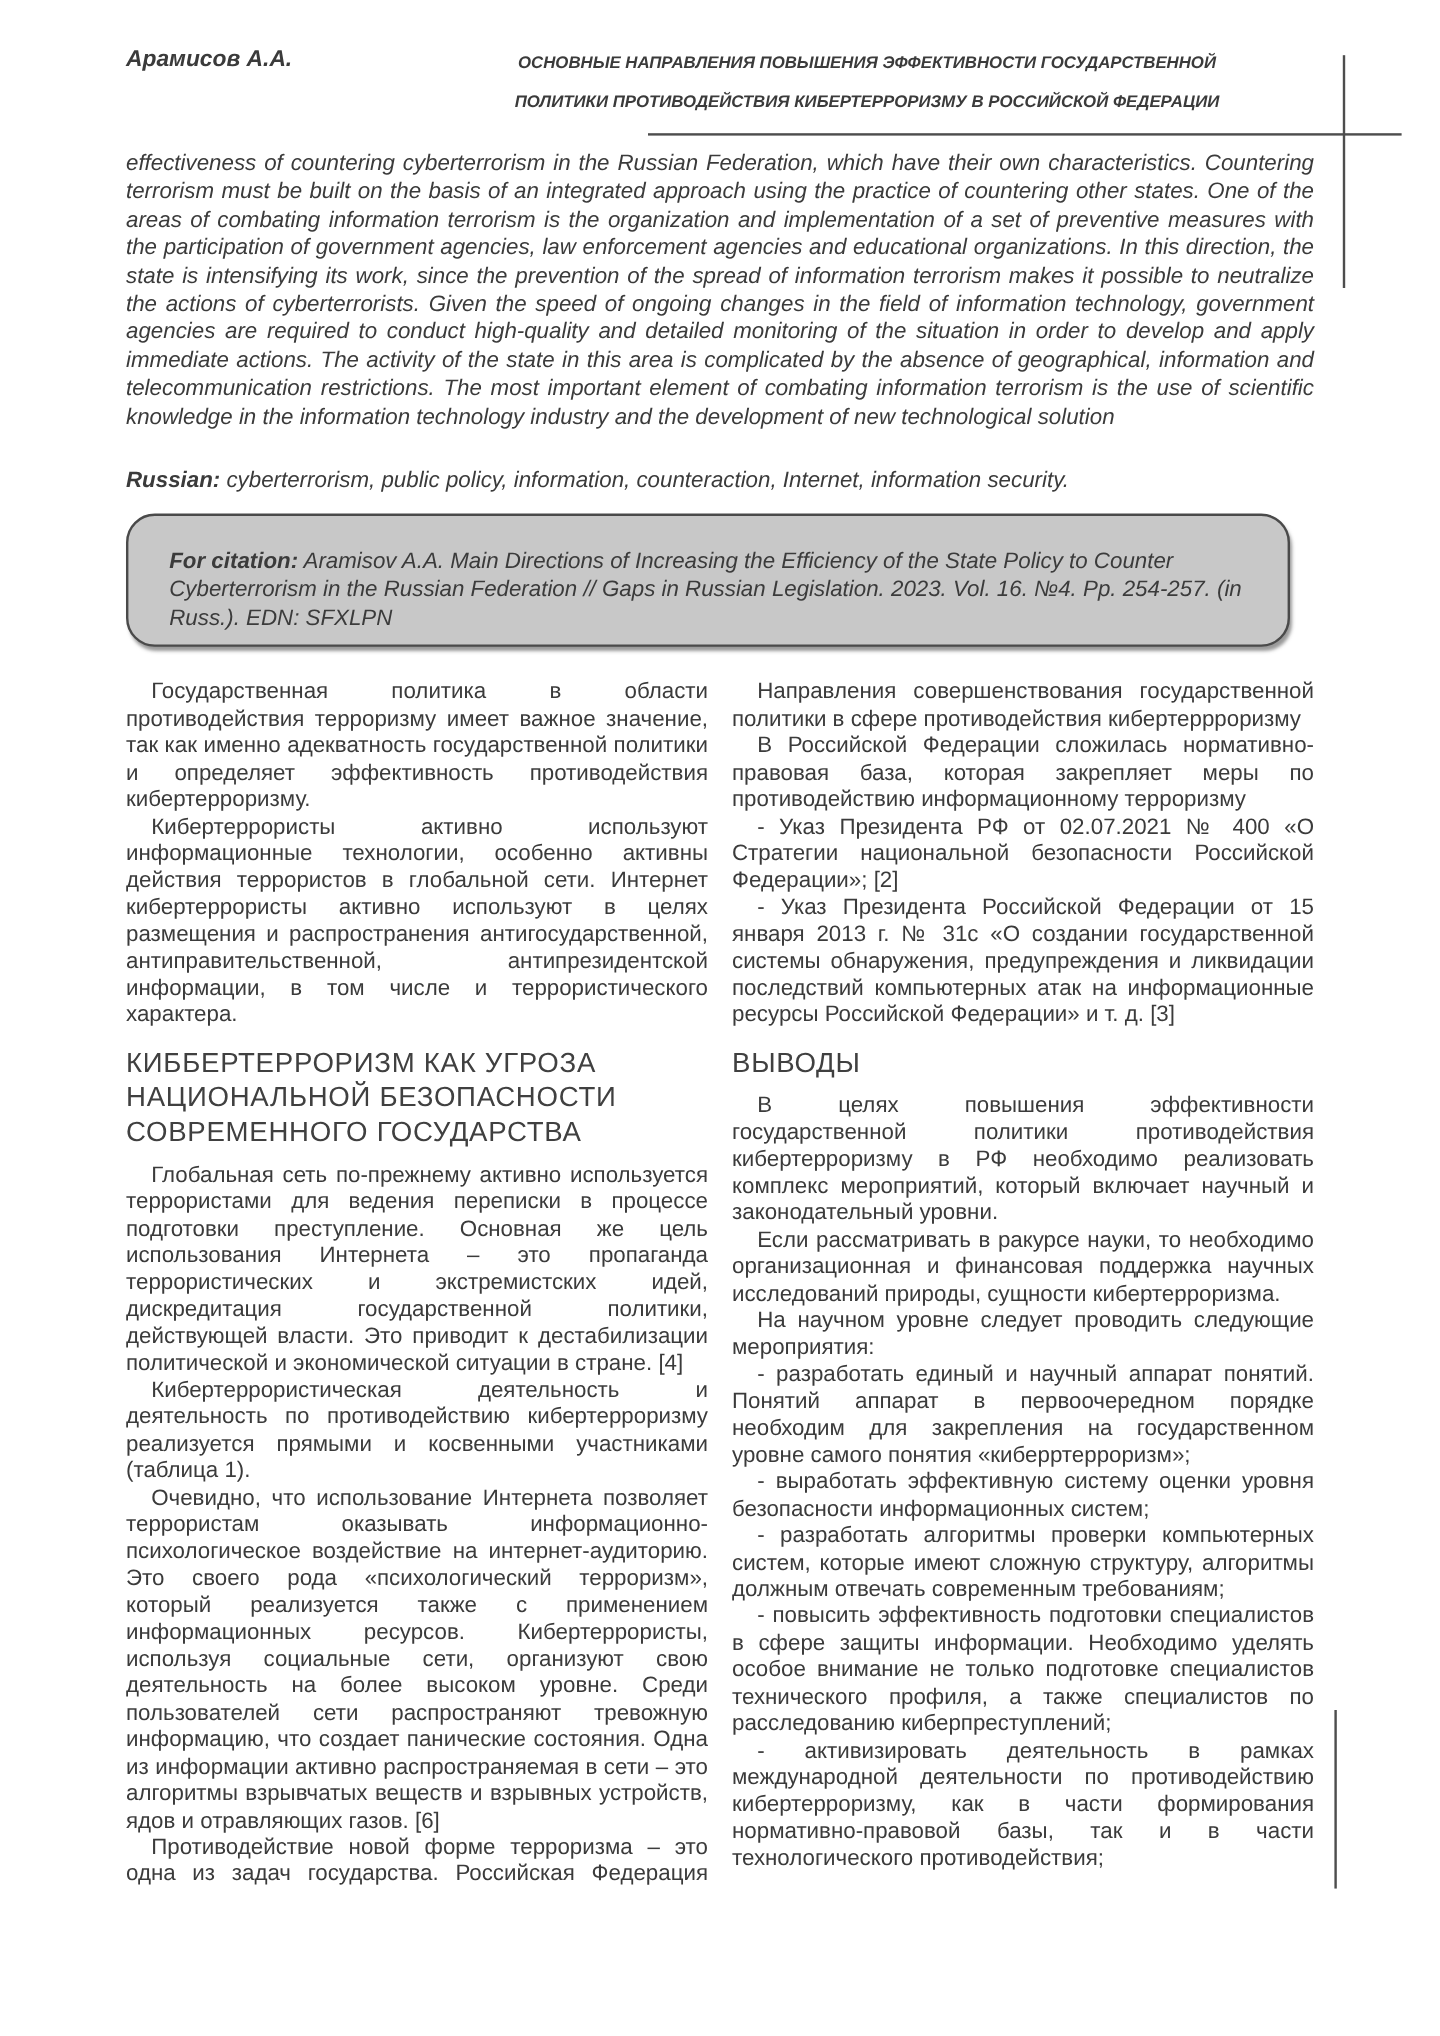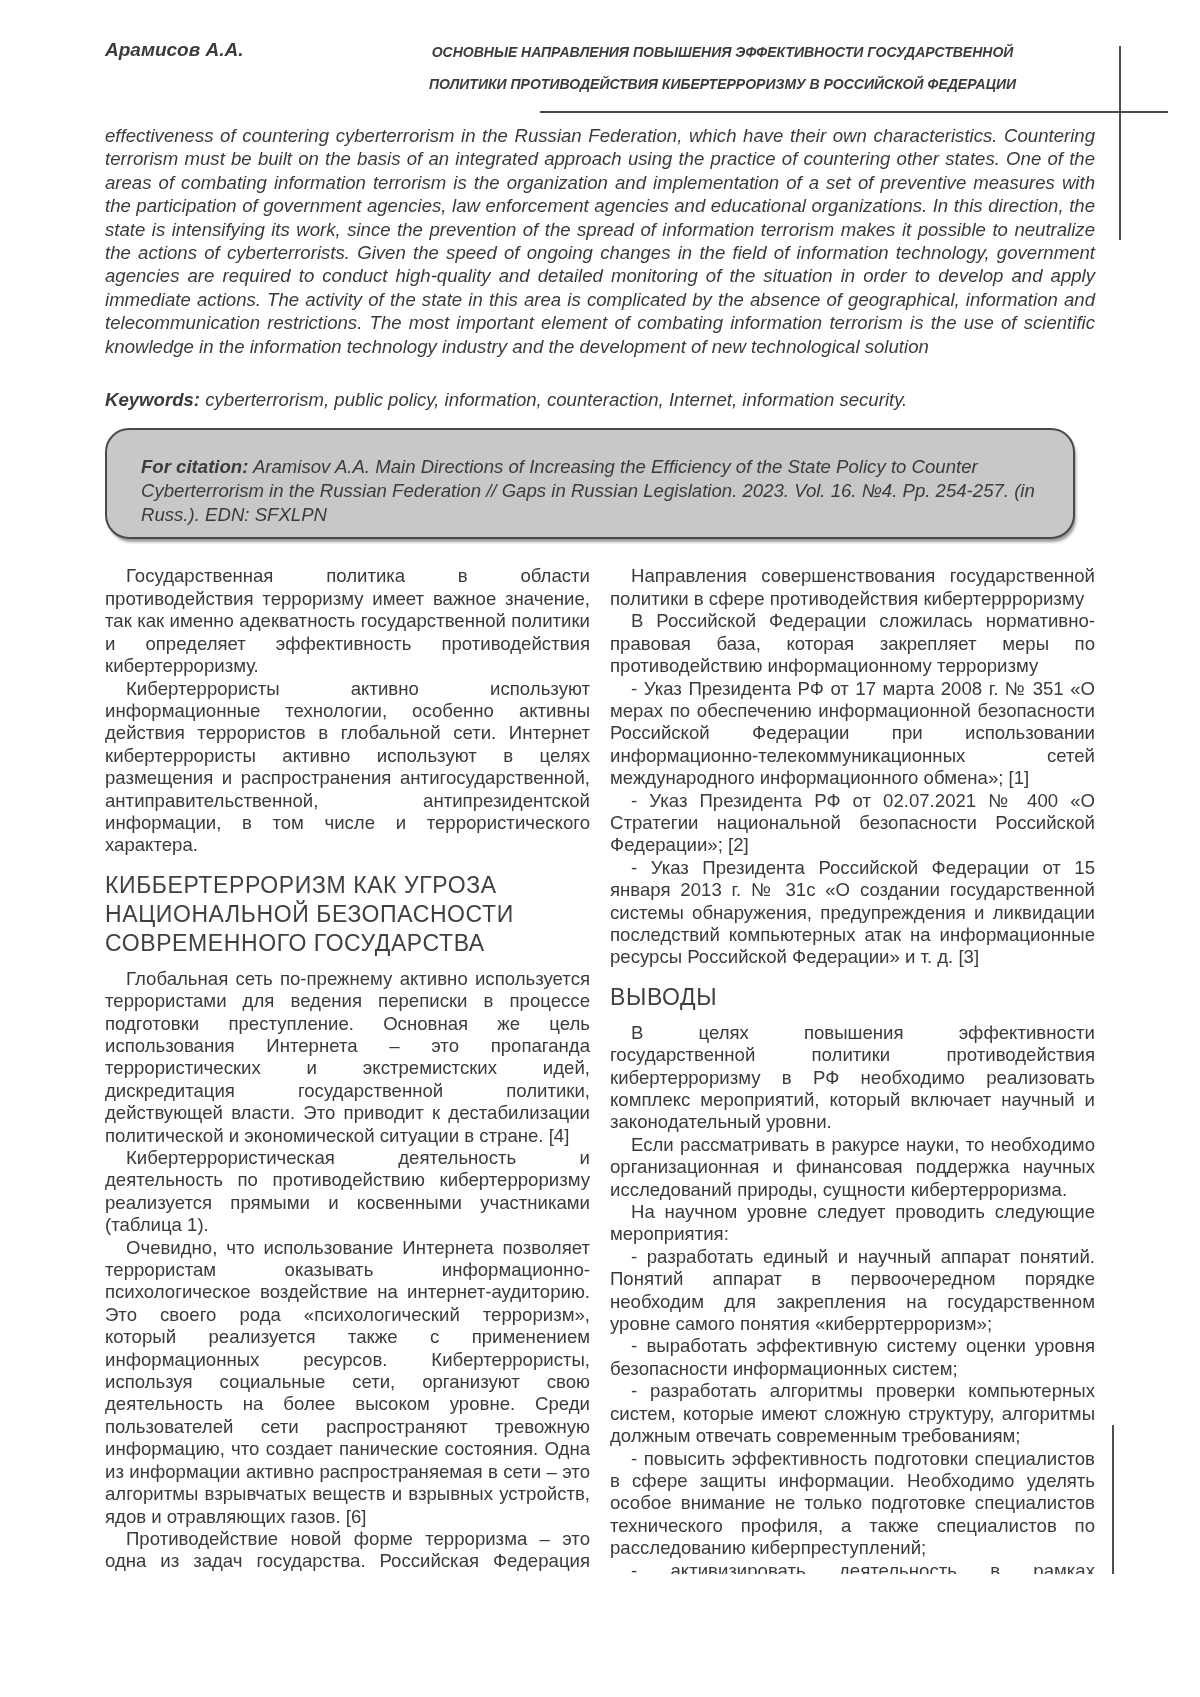--- a/index.html
+++ b/index.html
@@ -129,21 +129,21 @@
   </div>
 
   <div class="rule rule-top-h"></div>
   <div class="rule rule-top-v"></div>
   <div class="rule rule-bottom-h"></div>
   <div class="rule rule-bottom-v"></div>
 
   <div class="abstract">effectiveness of countering cyberterrorism in the Russian Federation, which have their own characteristics. Countering terrorism must be built on the basis of an integrated approach using the practice of countering other states. One of the areas of combating information terrorism is the organization and implementation of a set of preventive measures with the participation of government agencies, law enforcement agencies and educational organizations. In this direction, the state is intensifying its work, since the prevention of the spread of information terrorism makes it possible to neutralize the actions of cyberterrorists. Given the speed of ongoing changes in the field of information technology, government agencies are required to conduct high-quality and detailed monitoring of the situation in order to develop and apply immediate actions. The activity of the state in this area is complicated by the absence of geographical, information and telecommunication restrictions. The most important element of combating information terrorism is the use of scientific knowledge in the information technology industry and the development of new technological solution</div>
 
   <div class="keywords">
-    <span class="lbl">Keywords:</span><span> cyberterrorism, public policy, information, counteraction, Internet, information security.</span>
+    <span class="lbl">Russian:</span><span> cyberterrorism, public policy, information, counteraction, Internet, information security.</span>
   </div>
 
   <div class="citation-box">
     <span class="lbl">For citation:</span><span> Aramisov A.A. Main Directions of Increasing the Efficiency of the State Policy to Counter Cyberterrorism in the Russian Federation // Gaps in Russian Legislation. 2023. Vol. 16. №4. Pp. 254-257. (in Russ.). EDN: SFXLPN</span>
   </div>
 
   <div class="columns">
 
     <div class="col">
       <p>Государственная политика в области противодействия терроризму имеет важное значение, так как именно адекватность государственной политики и определяет эффективность противодействия кибертерроризму.</p>
@@ -151,21 +151,20 @@
       <h2>КИББЕРТЕРРОРИЗМ КАК УГРОЗА НАЦИОНАЛЬНОЙ БЕЗОПАСНОСТИ СОВРЕМЕННОГО ГОСУДАРСТВА</h2>
       <p>Глобальная сеть по-прежнему активно используется террористами для ведения переписки в процессе подготовки преступление. Основная же цель использования Интернета – это пропаганда террористических и экстремистских идей, дискредитация государственной политики, действующей власти. Это приводит к дестабилизации политической и экономической ситуации в стране. [4]</p>
       <p>Кибертеррористическая деятельность и деятельность по противодействию кибертерроризму реализуется прямыми и косвенными участниками (таблица 1).</p>
       <p>Очевидно, что использование Интернета позволяет террористам оказывать информационно-психологическое воздействие на интернет-аудиторию. Это своего рода «психологический терроризм», который реализуется также с применением информационных ресурсов. Кибертеррористы, используя социальные сети, организуют свою деятельность на более высоком уровне. Среди пользователей сети распространяют тревожную информацию, что создает панические состояния. Одна из информации активно распространяемая в сети – это алгоритмы взрывчатых веществ и взрывных устройств, ядов и отравляющих газов. [6]</p>
       <p>Противодействие новой форме терроризма – это одна из задач государства. Российская Федерация является с начала 2000- х гг. активным участником разработки международных норм, которые закрепляют меры и методы борьбы с кибертерроризмом. В разработке проекта Конвенции Совета Европы РФ «О предупреждении терроризма» принимала непосредственное участие.</p>
     </div>
 
     <div class="col">
       <p>Направления совершенствования государственной политики в сфере противодействия кибертеррроризму</p>
       <p>В Российской Федерации сложилась нормативно-правовая база, которая закрепляет меры по противодействию информационному терроризму</p>
-      <p>- Указ Президента РФ от 17 марта 2008 г. № 351 «О мерах по обеспечению информационной безопасности Российской Федерации при использовании информационно-телекоммуникационных сетей международного информационного обмена»; [1]</p>
       <p>- Указ Президента РФ от 02.07.2021 № 400 «О Стратегии национальной безопасности Российской Федерации»; [2]</p>
       <p>- Указ Президента Российской Федерации от 15 января 2013 г. № 31с «О создании государственной системы обнаружения, предупреждения и ликвидации последствий компьютерных атак на информационные ресурсы Российской Федерации» и т. д. [3]</p>
       <h2>ВЫВОДЫ</h2>
       <p>В целях повышения эффективности государственной политики противодействия кибертерроризму в РФ необходимо реализовать комплекс мероприятий, который включает научный и законодательный уровни.</p>
       <p>Если рассматривать в ракурсе науки, то необходимо организационная и финансовая поддержка научных исследований природы, сущности кибертерроризма.</p>
       <p>На научном уровне следует проводить следующие мероприятия:</p>
       <p>- разработать единый и научный аппарат понятий. Понятий аппарат в первоочередном порядке необходим для закрепления на государственном уровне самого понятия «киберртерроризм»;</p>
       <p>- выработать эффективную систему оценки уровня безопасности информационных систем;</p>
       <p>- разработать алгоритмы проверки компьютерных систем, которые имеют сложную структуру, алгоритмы должным отвечать современным требованиям;</p>
       <p>- повысить эффективность подготовки специалистов в сфере защиты информации. Необходимо уделять особое внимание не только подготовке специалистов технического профиля, а также специалистов по расследованию киберпреступлений;</p>

